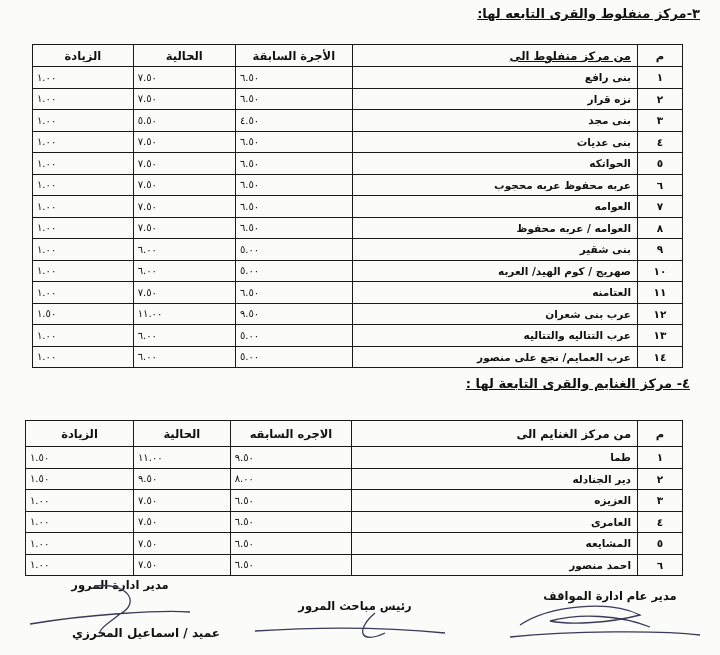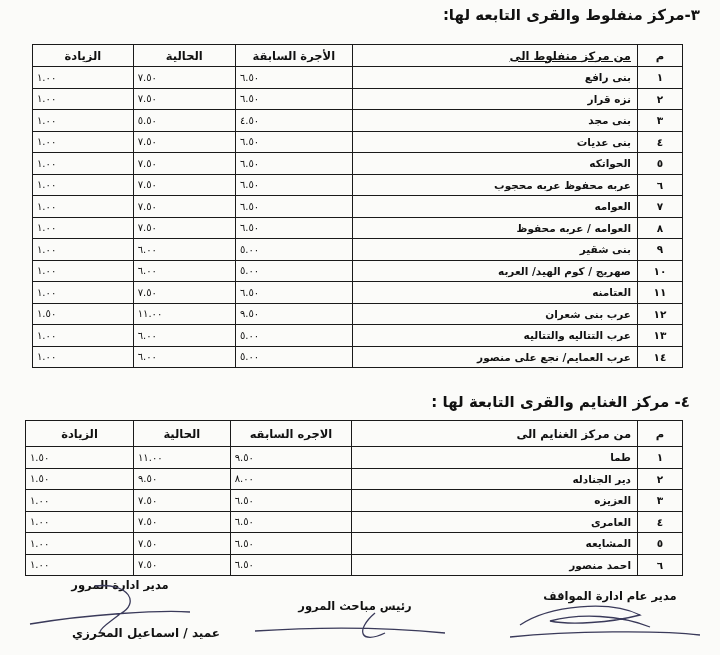--- a/index.html
+++ b/index.html
@@ -7,21 +7,22 @@
     width: 720px; height: 655px; overflow: hidden;
     background: #fbfbf9;
     font-family: "DejaVu Sans", sans-serif;
     color: #111;
     position: relative;
   }
   .section-title {
     position: absolute;
     direction: rtl;
     font-weight: bold;
-    font-size: 15px;
+    font-size: 13px;
+    text-decoration: underline;
     white-space: nowrap;
   }
   table.fares {
     position: absolute;
     border-collapse: collapse;
     direction: rtl;
     font-size: 10.5px;
     font-weight: bold;
   }
   table.fares td, table.fares th {
@@ -156,21 +157,21 @@
     <tr style="height:21.5px;">
         <td class="c-num">١٤</td>
         <td class="c-dest">عرب العمايم/ نجع على منصور</td>
         <td class="c-val">٥.٠٠</td>
         <td class="c-val">٦.٠٠</td>
         <td class="c-val">١.٠٠</td>
       </tr>
   </tbody>
 </table>
 
-<div class="section-title" style="right:30px; top:393px;margin-left:13px;">٤- مركز الغنايم والقرى التابعة لها :</div>
+<div class="section-title" style="right:30px; top:376px;margin-left:13px;">٤- مركز الغنايم والقرى التابعة لها :</div>
 
 <table class="fares" style="left:25px; top:420px; width:658px;">
   <thead>
     <tr style="height:26px;">
       <th class="c-num" style="width:40px;">م</th>
       <th class="c-dest" style="width:298px;">من مركز الغنايم الى</th>
       <th class="c-head-val" style="width:117px;">الاجره السابقه</th>
       <th class="c-head-val" style="width:95px;">الحالية</th>
       <th class="c-head-val" style="width:108px;">الزيادة</th>
     </tr>

